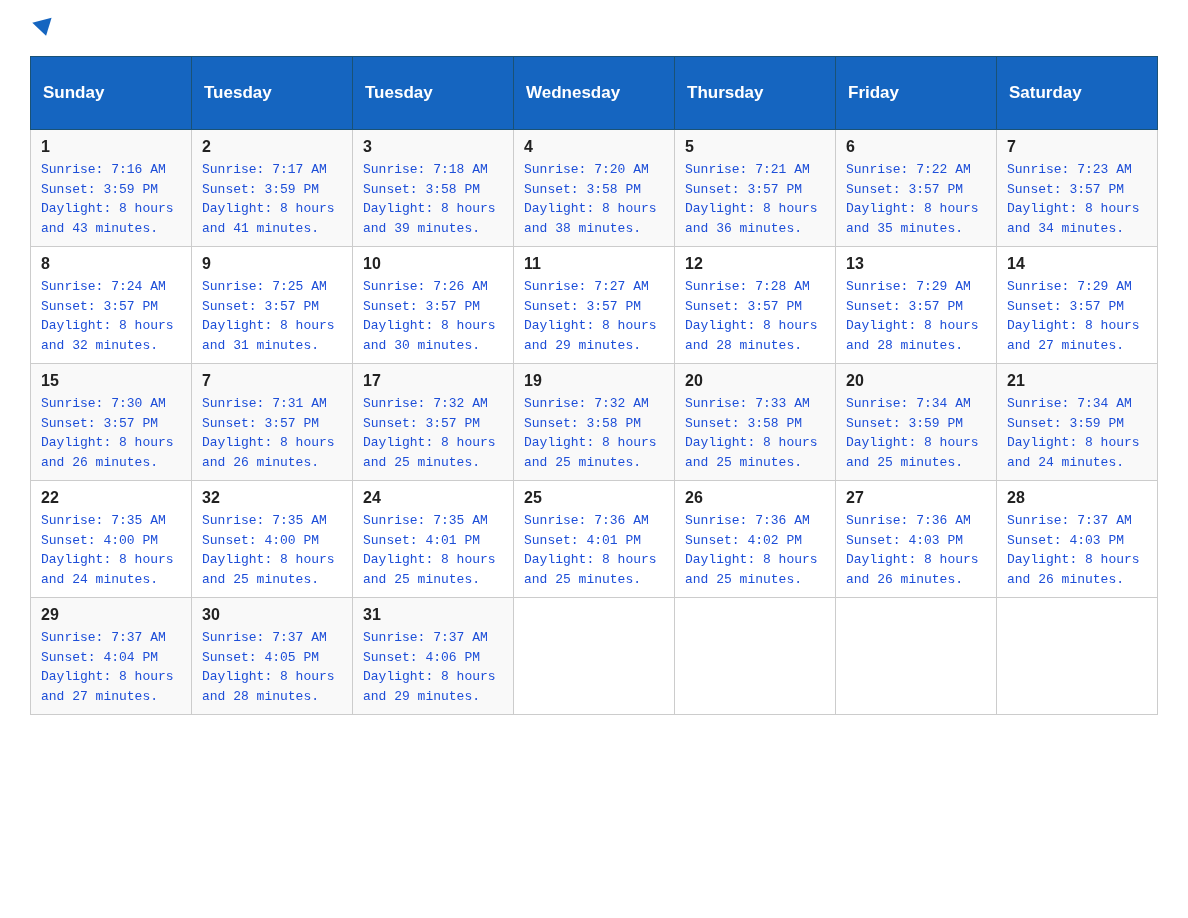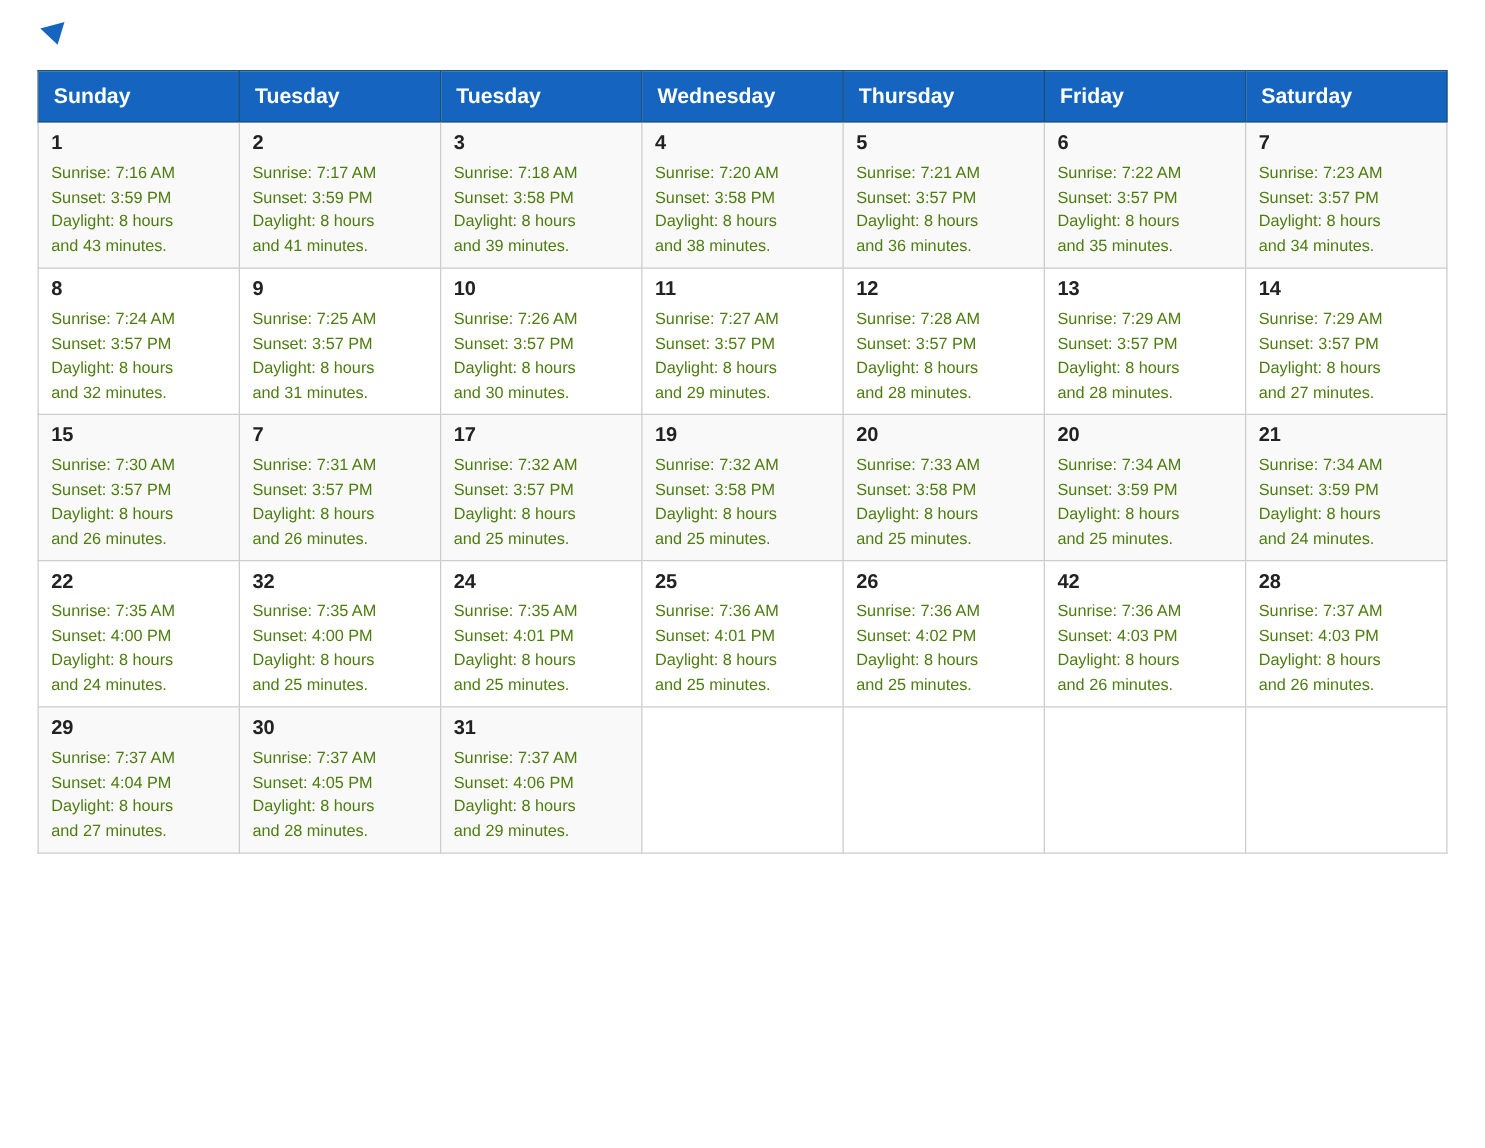--- a/index.html
+++ b/index.html
@@ -65,21 +65,21 @@
     .calendar {
       width: 100%;
       border-collapse: collapse;
       border: 1px solid #aaa;
     }
     .calendar th {
       background-color: #1565C0;
       color: #fff;
       font-size: 17px;
       font-weight: bold;
-      padding: 10px 12px;
+      padding: 26px 12px;
       text-align: left;
       border: 1px solid #1a5276;
     }
     .calendar td {
       vertical-align: top;
       padding: 8px 10px;
       border: 1px solid #ccc;
       font-size: 13px;
       color: #333;
       width: 14.28%;
@@ -87,22 +87,23 @@
     }
     .day-number {
       font-size: 16px;
       font-weight: bold;
       color: #222;
       display: block;
       margin-bottom: 4px;
     }
     .day-info {
       font-size: 13px;
-      color: #4d7c0f;
+      color: #1d4ed8;
       line-height: 1.5;
+      font-family: Liberation Mono, monospace;
     }
     .calendar tr:nth-child(odd) td {
       background-color: #f9f9f9;
     }
     .calendar tr:nth-child(even) td {
       background-color: #fff;
     }
     .empty-cell {
       background-color: #fff !important;
     }
@@ -242,21 +243,21 @@
         </td>
         <td>
           <span class="day-number">25</span>
           <div class="day-info">Sunrise: 7:36 AM<br>Sunset: 4:01 PM<br>Daylight: 8 hours<br>and 25 minutes.</div>
         </td>
         <td>
           <span class="day-number">26</span>
           <div class="day-info">Sunrise: 7:36 AM<br>Sunset: 4:02 PM<br>Daylight: 8 hours<br>and 25 minutes.</div>
         </td>
         <td>
-          <span class="day-number">42</span>
+          <span class="day-number">27</span>
           <div class="day-info">Sunrise: 7:36 AM<br>Sunset: 4:03 PM<br>Daylight: 8 hours<br>and 26 minutes.</div>
         </td>
         <td>
           <span class="day-number">28</span>
           <div class="day-info">Sunrise: 7:37 AM<br>Sunset: 4:03 PM<br>Daylight: 8 hours<br>and 26 minutes.</div>
         </td>
       </tr>
       <tr>
         <td>
           <span class="day-number">29</span>

